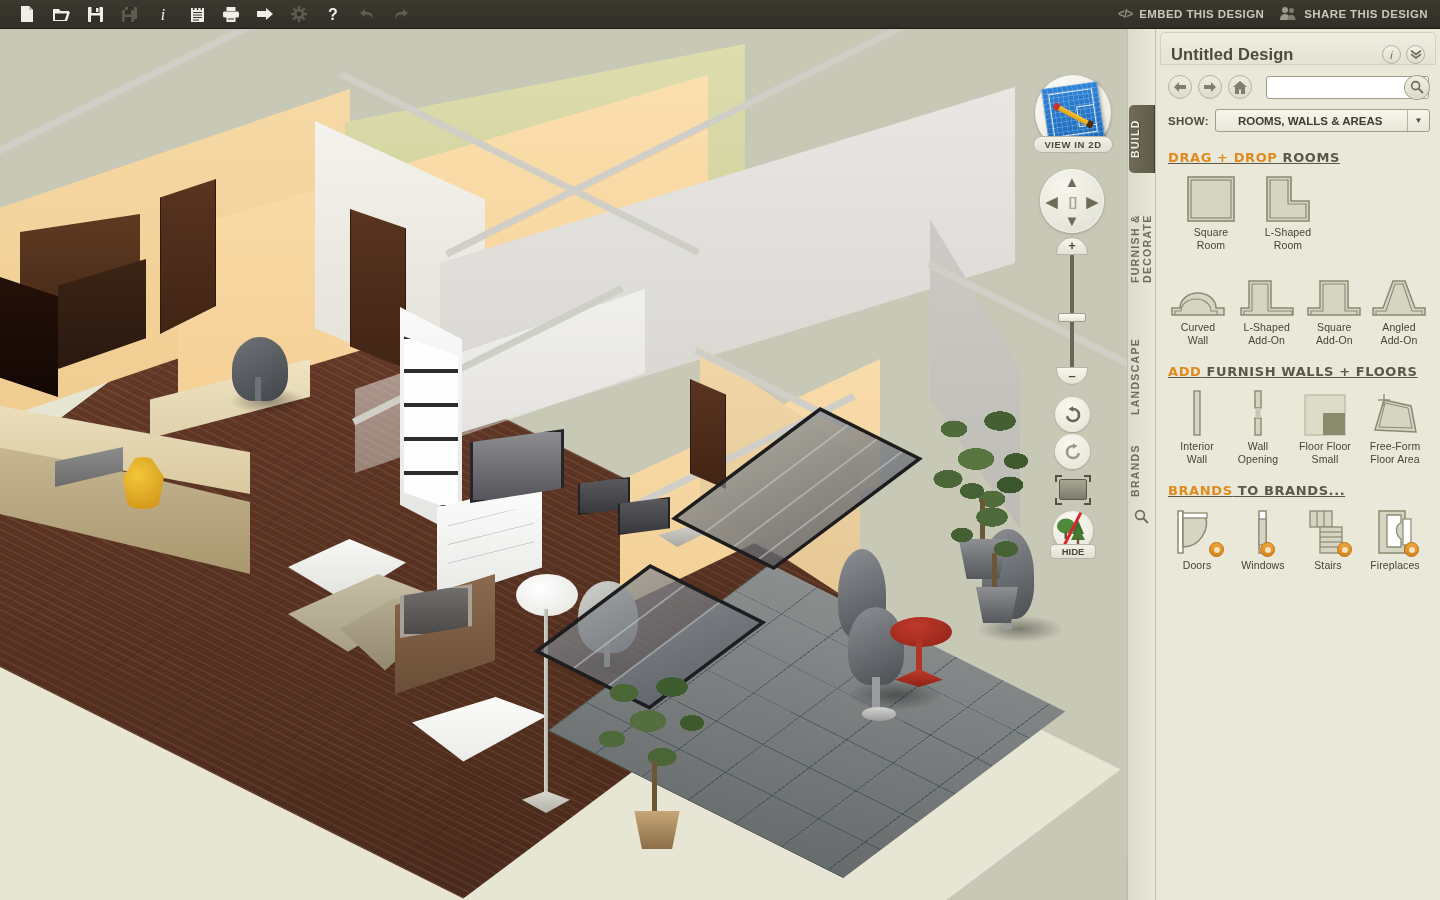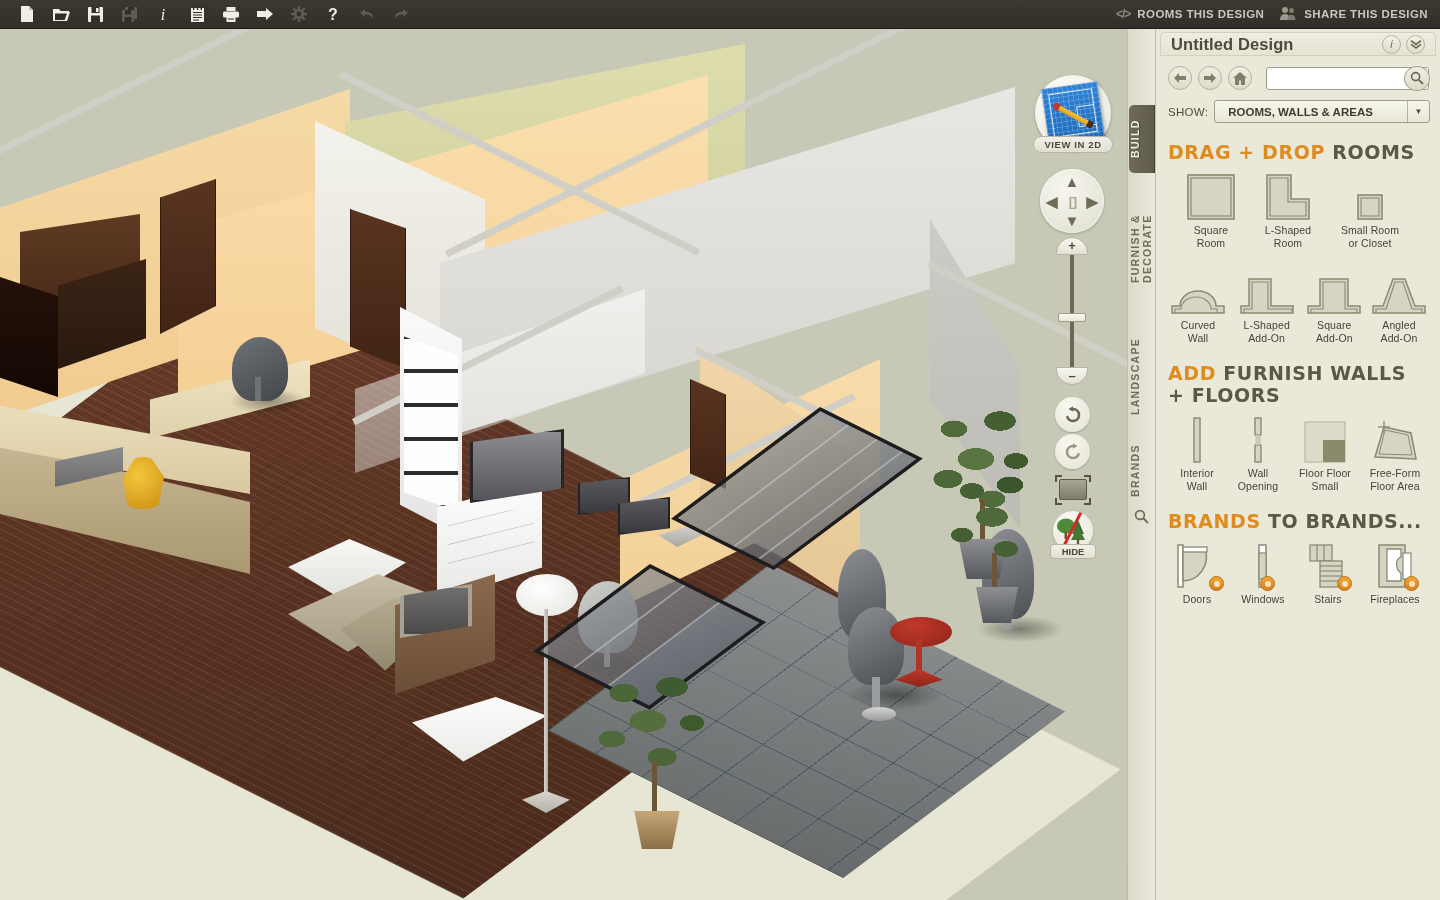--- a/index.html
+++ b/index.html
@@ -338,24 +338,24 @@
   .vsearch {
     position: absolute; left: 6px; top: 480px; cursor: pointer; color: #6e6b59;
   }
 
   
   .panel {
     position: absolute; left: 1155px; top: 29px; width: 285px; height: 871px;
     background: #e9e8d9; border-left: 1px solid #c0beaf;
   }
   .panel-title {
-    position: relative; margin: 3px 4px 0 4px; height: 24px;
+    position: relative; margin: 3px 4px 0 4px; height: 33px;
     background: linear-gradient(#eeedE0,#e4e3d4);
     border: 1px solid #d2d0c0; border-radius: 5px 5px 0 0;
-    display: flex; align-items: center; padding: 0 10px;
+    display: flex; align-items: flex-end; padding: 0 10px;
   }
   .panel-title h1 {
     font-size: 16.5px; color: #4e4b3c; font-weight: bold; letter-spacing: .1px;
   }
   .title-btns { margin-left: auto; display: flex; gap: 5px; }
   .rndbtn {
     width: 19px; height: 19px; border-radius: 50%;
     background: linear-gradient(#f3f2e8,#dedcCB); border: 1px solid #b3b1a0;
     display: flex; align-items: center; justify-content: center;
     color: #6d6a57; font-size: 11px; cursor: pointer;
@@ -379,36 +379,37 @@
     font-size: 11.5px; color: #3f3c30; padding-left: 6px;
     font-family: "Liberation Sans", sans-serif;
   }
   .search-go {
     position: absolute; right: -2px; top: -2px; width: 26px; height: 25px;
     border-radius: 50%; background: linear-gradient(#f0efe3,#dcdaca);
     border: 1px solid #a3a190; display: flex; align-items: center; justify-content: center;
     color: #6d6a57; cursor: pointer;
   }
   .show-row { display: flex; align-items: center; gap: 6px; padding: 10px 10px 0 12px; }
-  .show-lbl { font-size: 11.5px; font-weight: normal; color: #4e4b3c; letter-spacing: .3px; }
+  .show-lbl { font-size: 11.5px; font-weight: bold; color: #4e4b3c; letter-spacing: .3px; }
   .select {
     flex: 1; height: 23px; background: linear-gradient(#f7f6ec,#e7e6d7);
     border: 1px solid #9f9d8c; border-radius: 3px;
-    display: flex; align-items: center; padding-left: 13px;
+    display: flex; align-items: center; padding-left: 22px;
     font-size: 11.5px; font-weight: bold; color: #3f3c30; cursor: pointer;
   }
   .select .arrow {
     margin-left: auto; width: 22px; height: 21px; border-left: 1px solid #b4b2a1;
     display: flex; align-items: center; justify-content: center; color: #4e4b3c; font-size: 8px;
   }
   .section { padding: 0 12px; margin-top: 18px; }
   .sec-head {
-    font-size: 19px; font-weight: bold; letter-spacing: .6px;
+    font-size: 13px; font-weight: bold; letter-spacing: .6px;
     color: #5a5848; margin-bottom: 9px;
     font-family: "DejaVu Sans", sans-serif;
+    text-decoration: underline;
   }
   .sec-head .hl { color: #e08b1e; }
   .items { display: flex; align-items: flex-start; }
   .item {
     display: flex; flex-direction: column; align-items: center;
     cursor: pointer; text-align: center;
   }
   .item .ico {
     height: 48px; display: flex; align-items: flex-end; justify-content: center;
     margin-bottom: 4px; position: relative;
@@ -523,21 +524,21 @@
       </div>
       <div class="tb-btn dim">
         <svg width="16" height="14" viewBox="0 0 16 14">
             <path d="M10 2 L15 6 L10 10 L10 7.5 C5 7.5 3 9 2.5 12.5 C1.5 6 5 5 10 4.6 Z" fill="#5e5b50"></path>
           </svg>
       </div>
     </div>
     <div class="tb-right">
       <div class="tb-link">
         <span class="codeglyph">&lt;/&gt;</span>
-        <span>ROOMS THIS DESIGN</span>
+        <span>EMBED THIS DESIGN</span>
       </div>
       <div class="tb-link">
         <span>
           <svg width="17" height="14" viewBox="0 0 17 14">
               <circle cx="5" cy="4" r="3" fill="#9c9a8d"></circle>
               <path d="M0 14c0-4 2.2-6 5-6s5 2 5 6z" fill="#9c9a8d"></path>
               <circle cx="11.5" cy="4.5" r="2.5" fill="#7e7c70"></circle>
               <path d="M7.5 14c0-3.5 1.8-5.3 4-5.3s4 1.8 4 5.3z" fill="#7e7c70"></path>
             </svg>
         </span>
@@ -819,29 +820,20 @@
         </div>
         <div class="item" style="width:60px;">
           <div class="ico">
             <svg width="44" height="46" viewBox="0 0 44 46">
                 <path d="M1 1h24v24h18v20H1z" fill="#d6d5c4" stroke="#8a8a72" stroke-width="1.6"></path>
                 <path d="M4 4h18v24h18v14H4z" fill="none" stroke="#8a8a72" stroke-width="1.2"></path>
               </svg>
           </div>
           <div class="lbl"><span>L-Shaped</span><br><span>Room</span></div>
         </div>
-        <div class="item" style="width:68px;">
-          <div class="ico">
-            <svg width="26" height="26" viewBox="0 0 26 26">
-                <rect x="1" y="1" width="24" height="24" fill="#d6d5c4" stroke="#8a8a72" stroke-width="1.6"></rect>
-                <rect x="4" y="4" width="18" height="18" fill="none" stroke="#8a8a72" stroke-width="1.1"></rect>
-              </svg>
-          </div>
-          <div class="lbl"><span>Small Room</span><br><span>or Closet</span></div>
-        </div>
       </div>
     </div>
 
     <div class="section">
       <div class="items" style="gap:0;justify-content:space-between;">
         <div class="item" style="width:60px;">
           <div class="ico">
             <svg width="56" height="38" viewBox="0 0 56 38">
                 <path d="M2 36V29h8a18 15 0 0 1 36 0h8v7z" fill="#d6d5c4" stroke="#8a8a72" stroke-width="1.5"></path>
                 <path d="M5 36v-4h6a15 12 0 0 1 30 0h6v4" fill="none" stroke="#8a8a72" stroke-width="1.1"></path>

